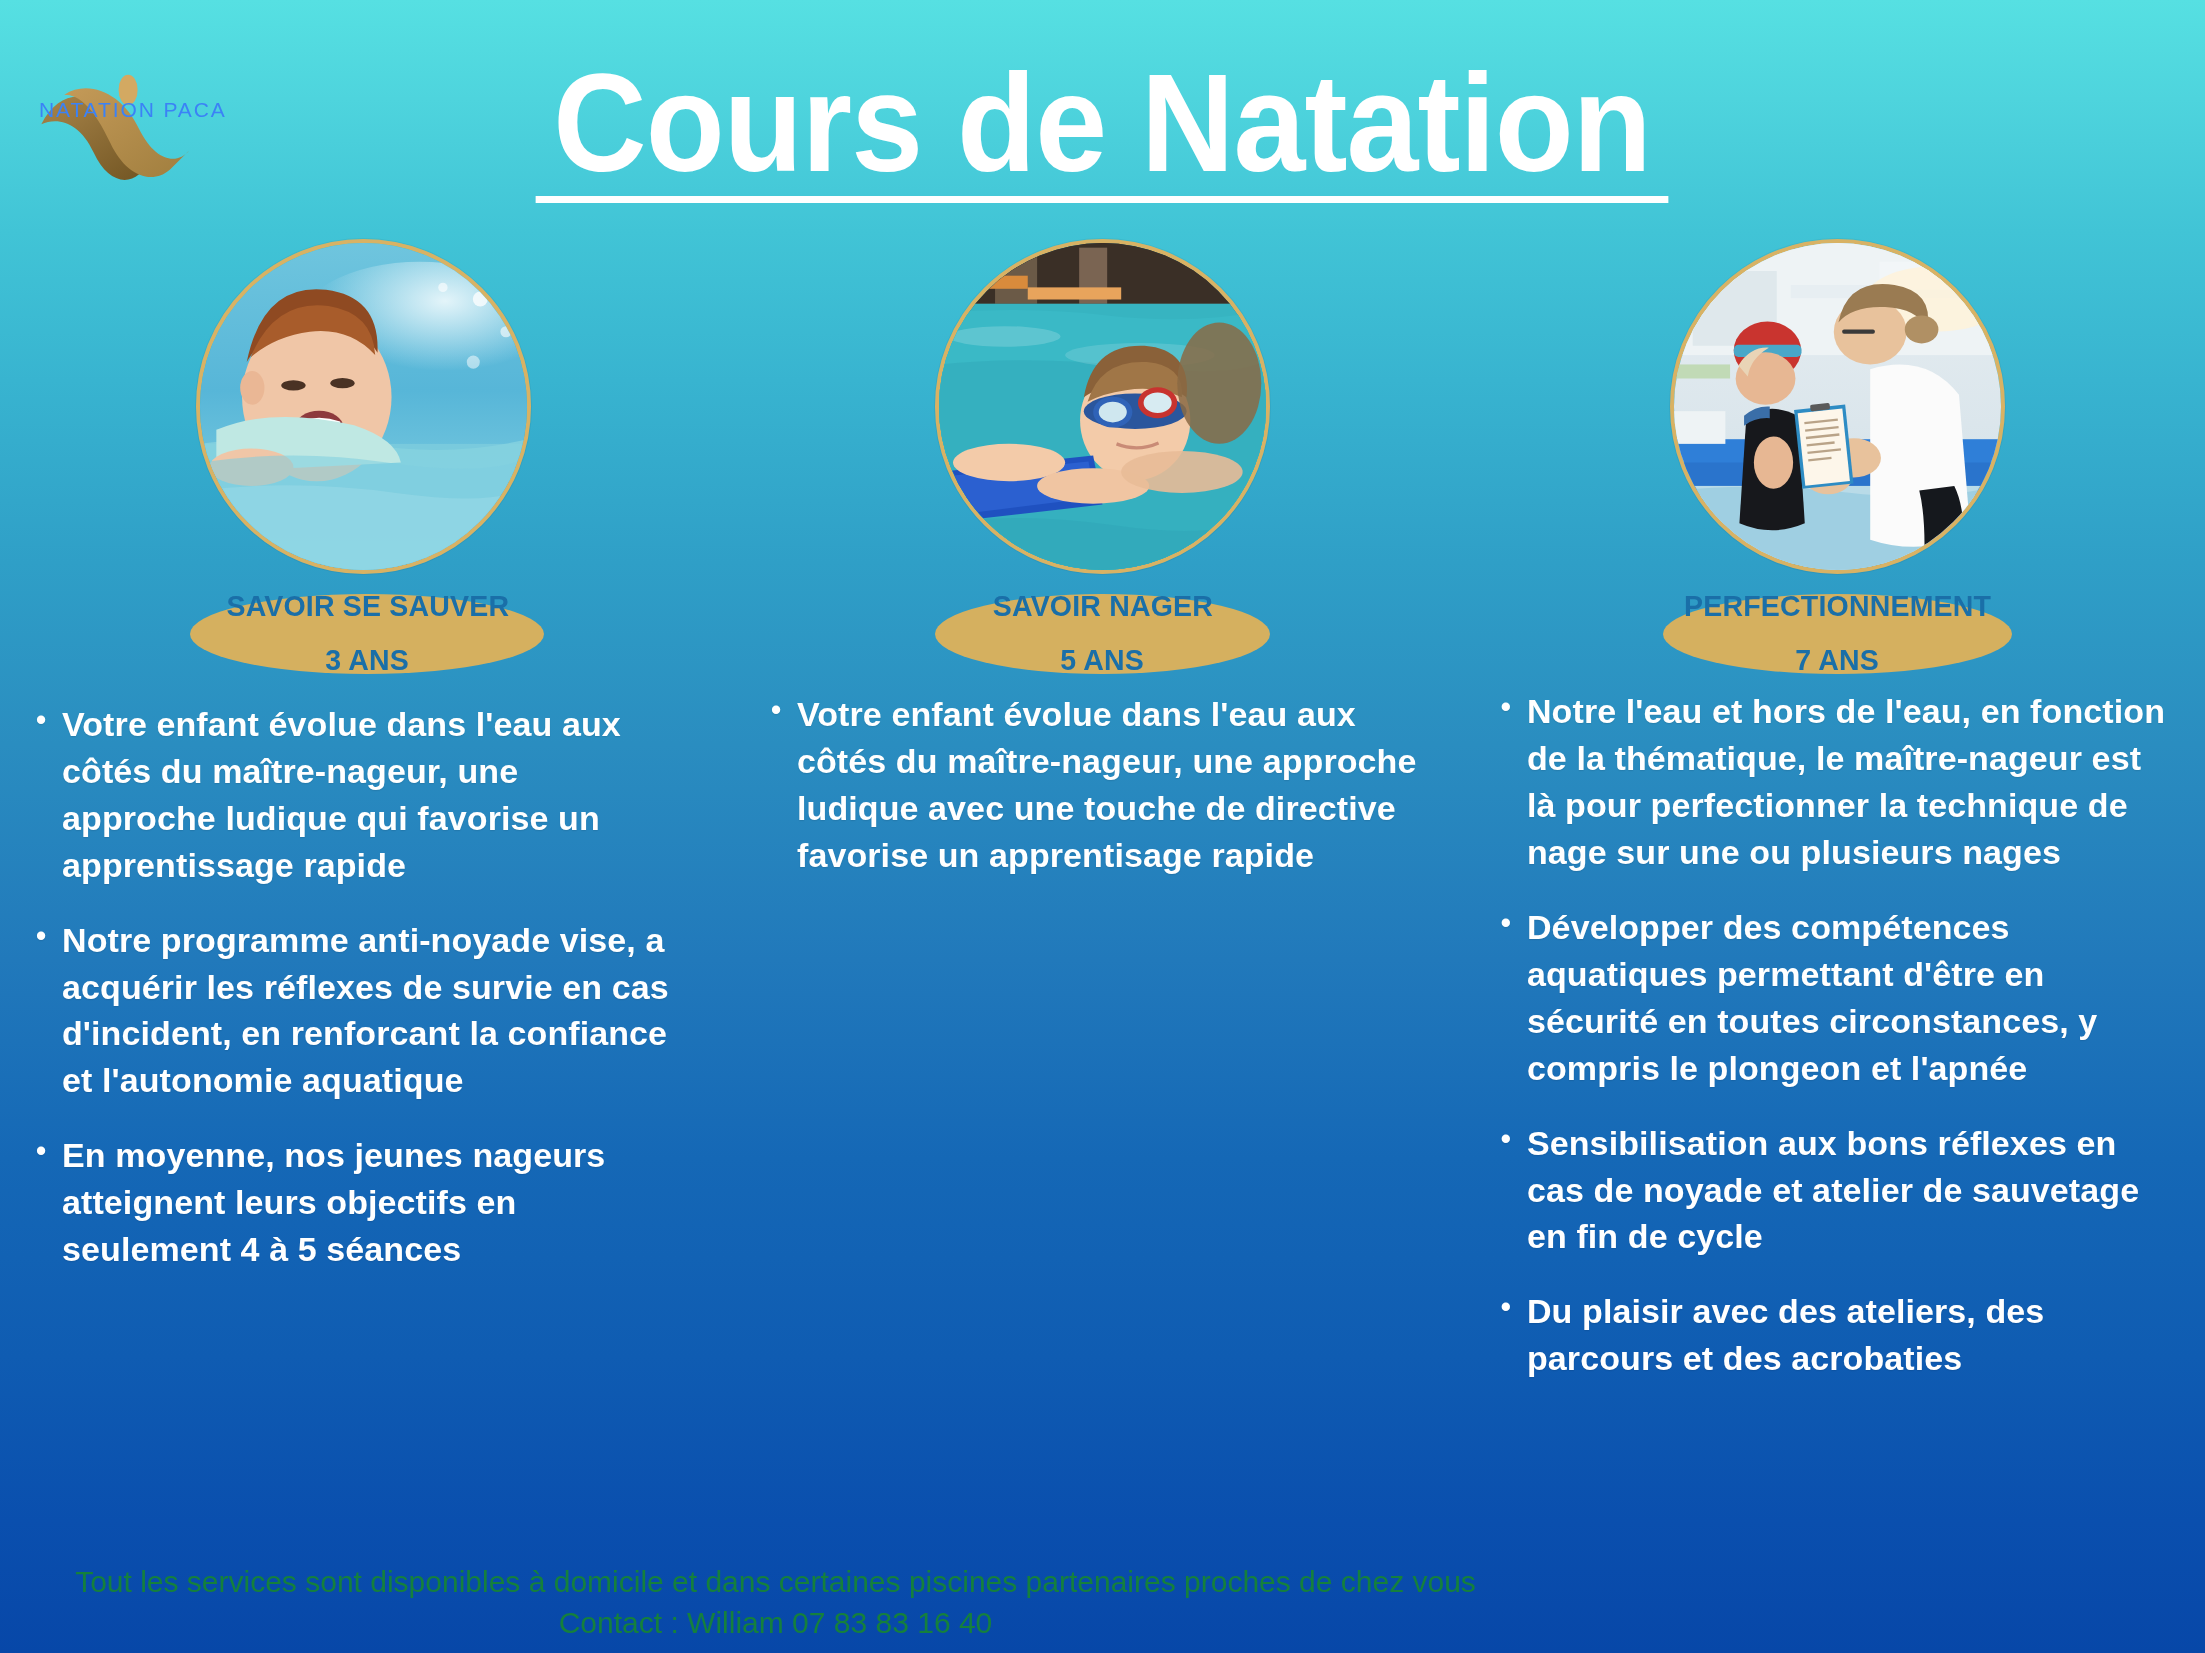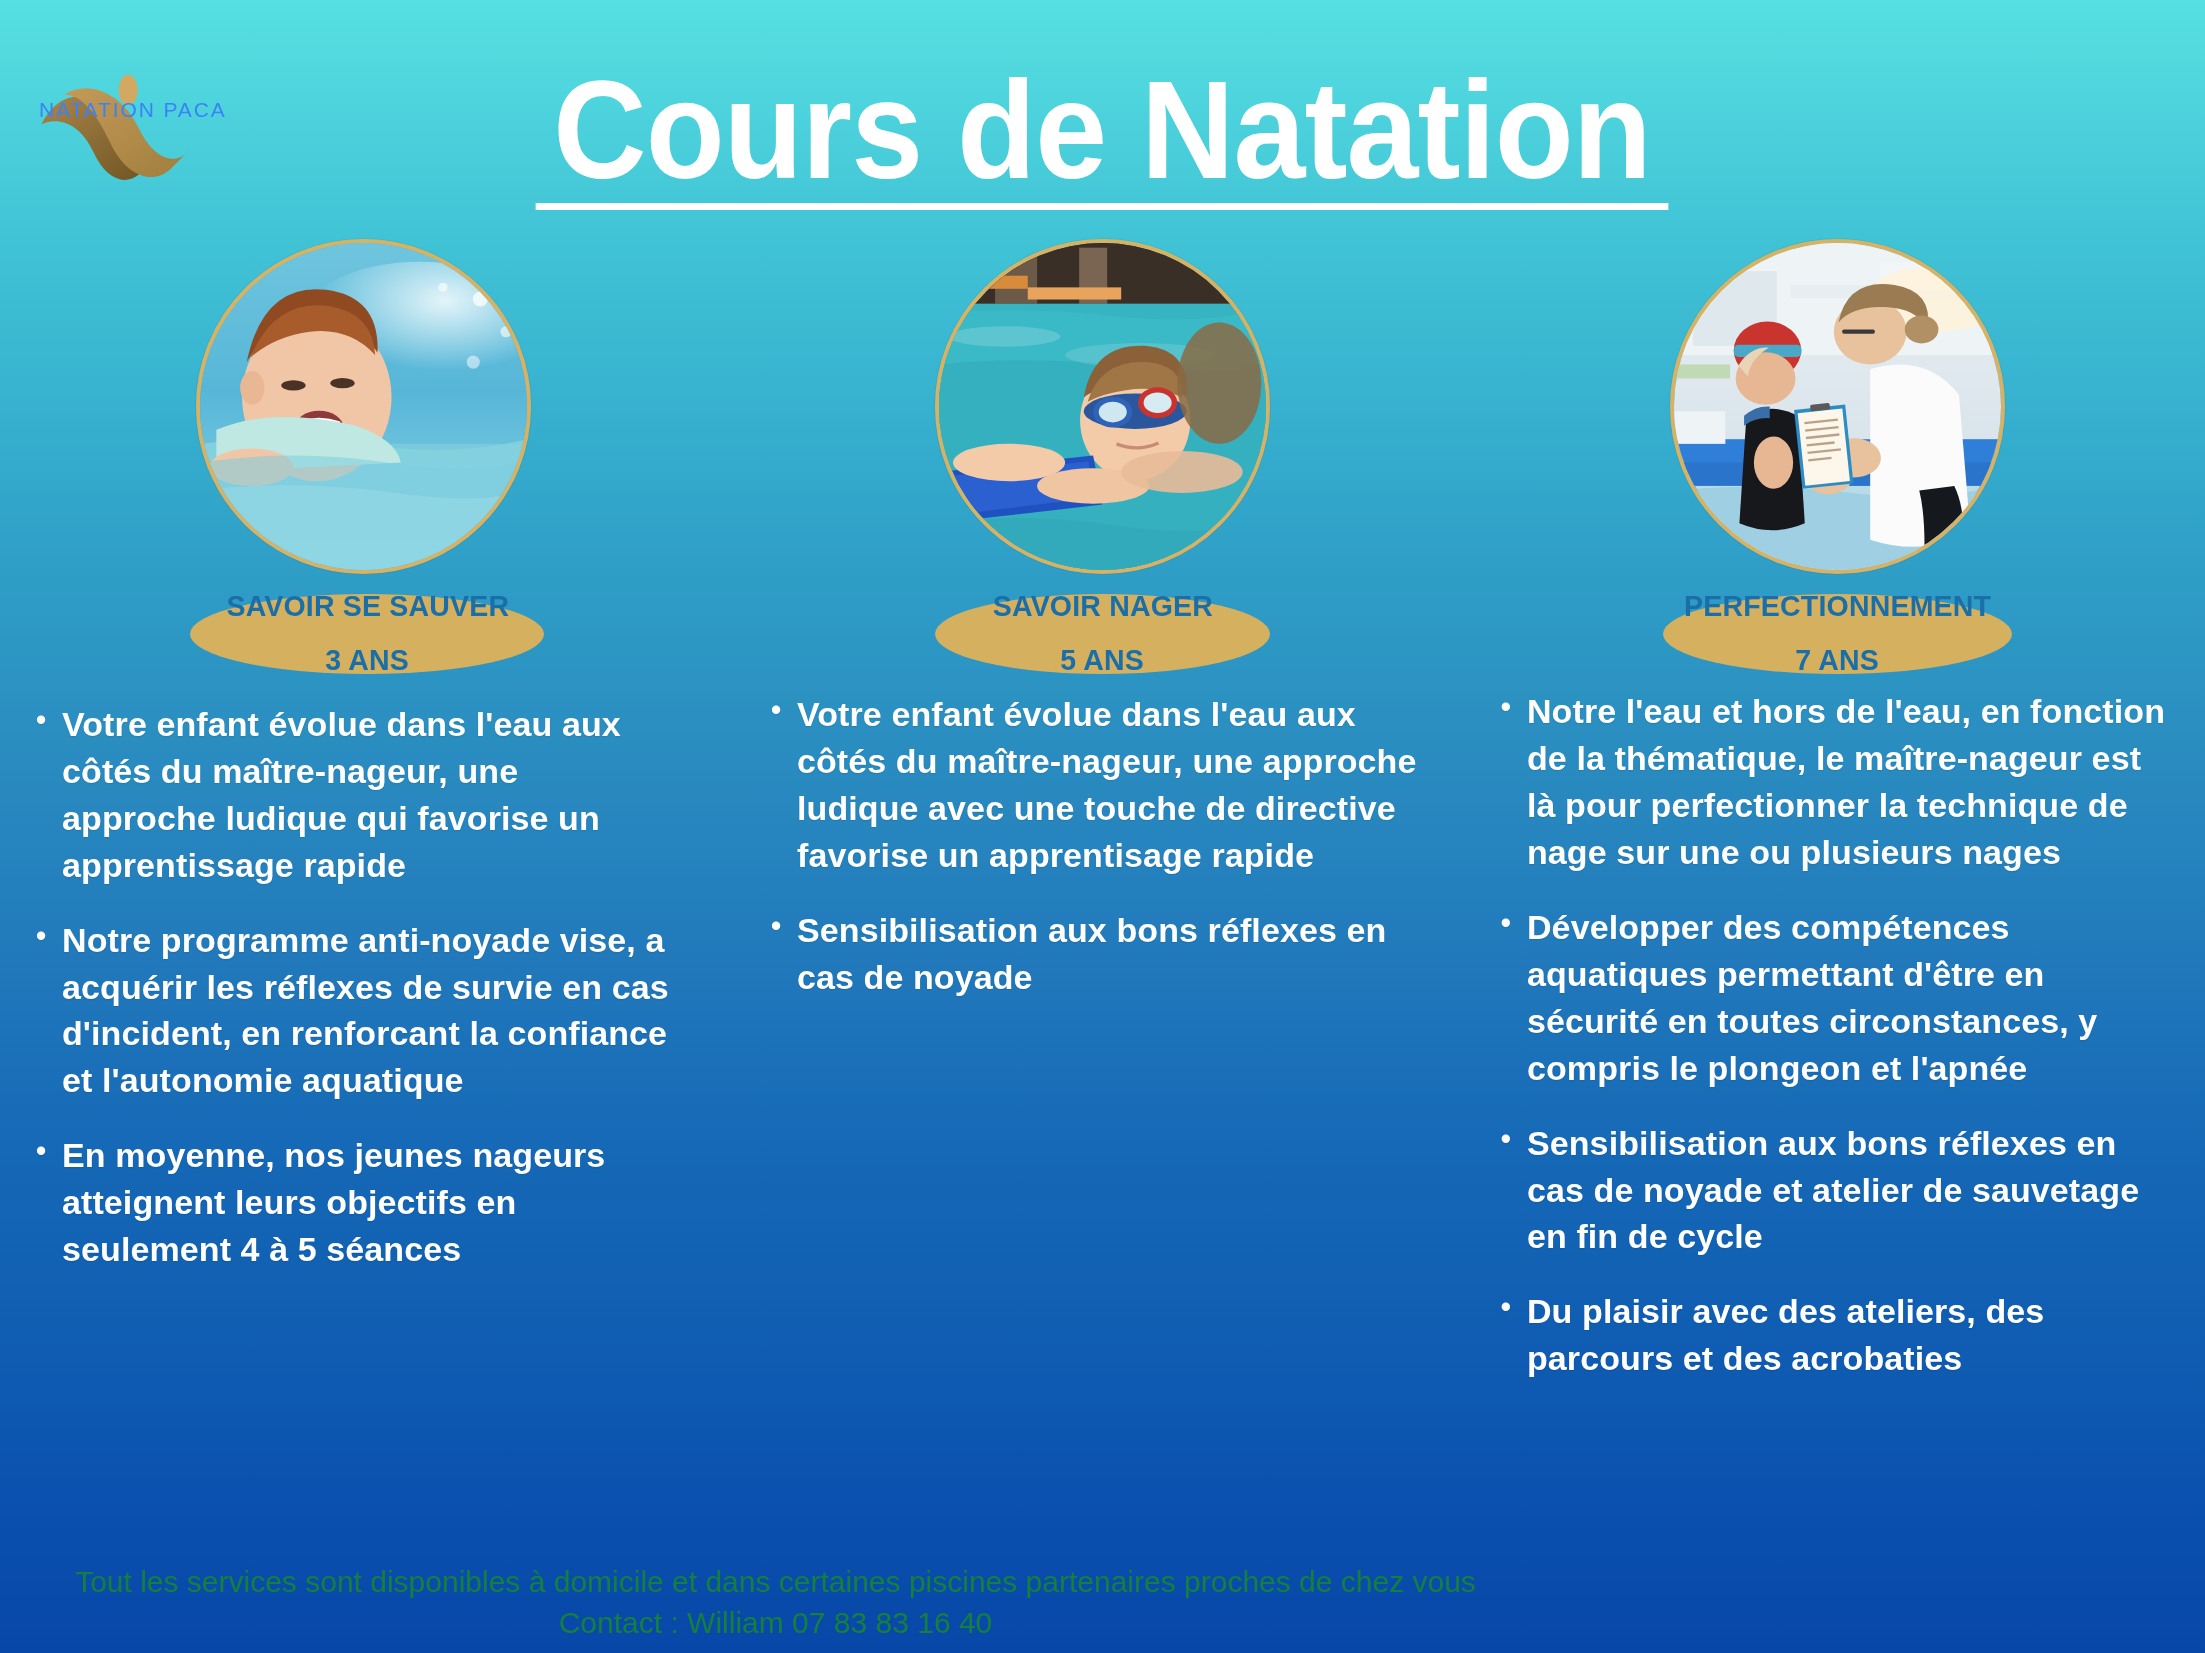--- a/index.html
+++ b/index.html
@@ -30,21 +30,20 @@
     color:#3b82f6; font-size:21px; letter-spacing:1.9px;
     font-weight:400; font-family:"Liberation Sans", sans-serif;
     white-space:nowrap;
     margin-left:12px;
   }
 
   
   .title-wrap {
     position:absolute; left:0; top:53px; width:100%;
     text-align:center;
-    margin-top:7px;
   }
   .title {
     display:inline-block;
     color:#ffffff;
     font-size:139px;
     font-weight:bold;
     line-height:1.0;
     letter-spacing:-1px;
     font-family:"Liberation Sans Narrow","Liberation Sans", sans-serif;
     transform:scaleX(0.93);
@@ -245,21 +244,20 @@
         <ellipse cx="520" cy="490" rx="130" ry="45" fill="#e8bb97" opacity="0.9"></ellipse>
         <path d="M0 600 Q180 575 380 605 T700 588 L700 700 L0 700 Z" fill="#31a9ba" opacity="0.85"></path>
       </svg>
     </div>
     <div class="badge">
       <span class="b-title">SAVOIR NAGER</span>
       <span class="b-age">5 ANS</span>
     </div>
     <ul class="bullets">
       <li>Votre enfant évolue dans l'eau aux côtés du maître-nageur, une approche ludique avec une touche de directive favorise un apprentisage rapide</li>
-      <li> Sensibilisation aux bons réflexes en cas de noyade</li>
     </ul>
   </div>
 
   <div class="col col-3">
     <div class="photo">
       <svg viewBox="0 0 700 700" preserveAspectRatio="xMidYMid slice">
         <defs>
           <linearGradient id="p3s" x1="0" y1="0" x2="0" y2="1">
             <stop offset="0%" stop-color="#e8eef2"></stop>
               <stop offset="55%" stop-color="#dbe6ec"></stop>

